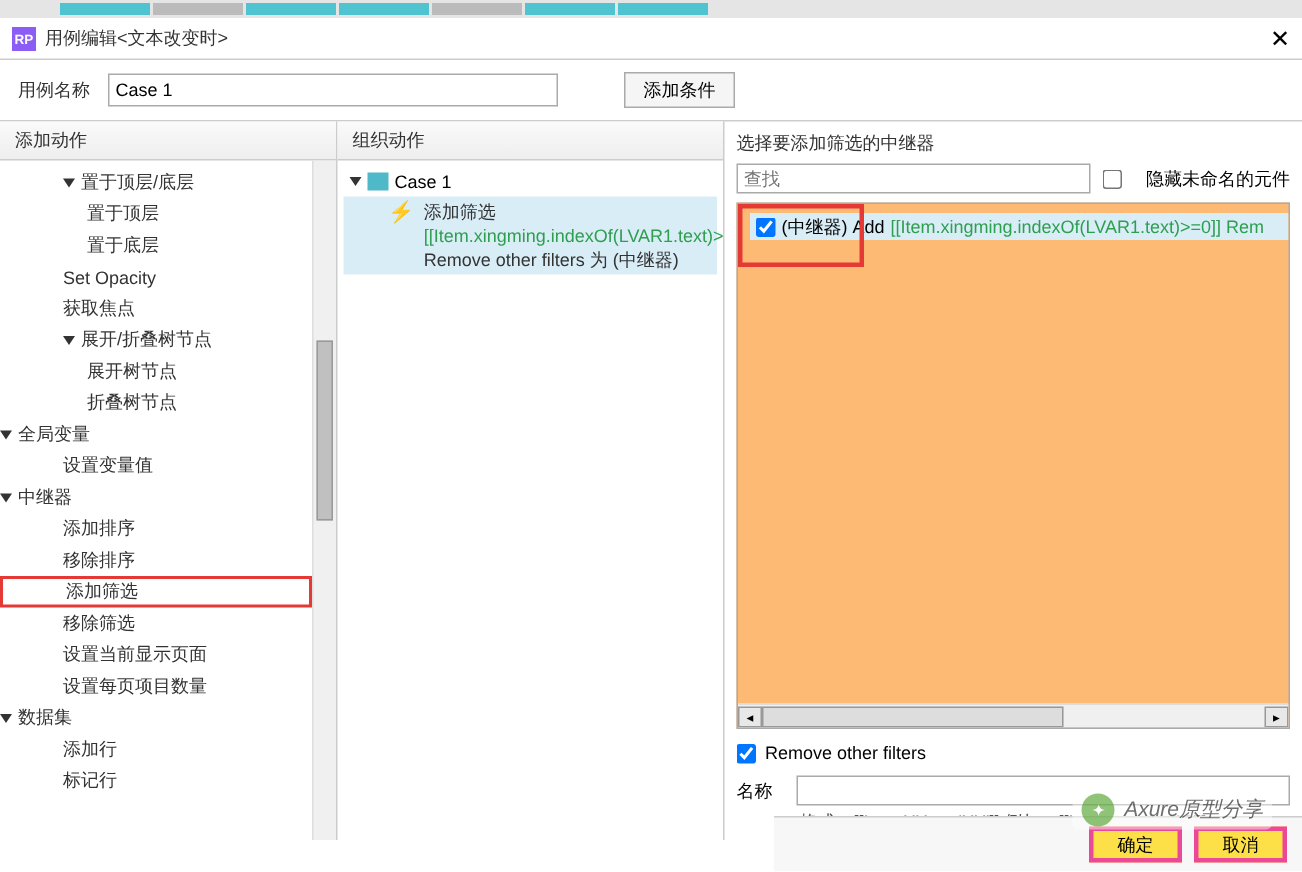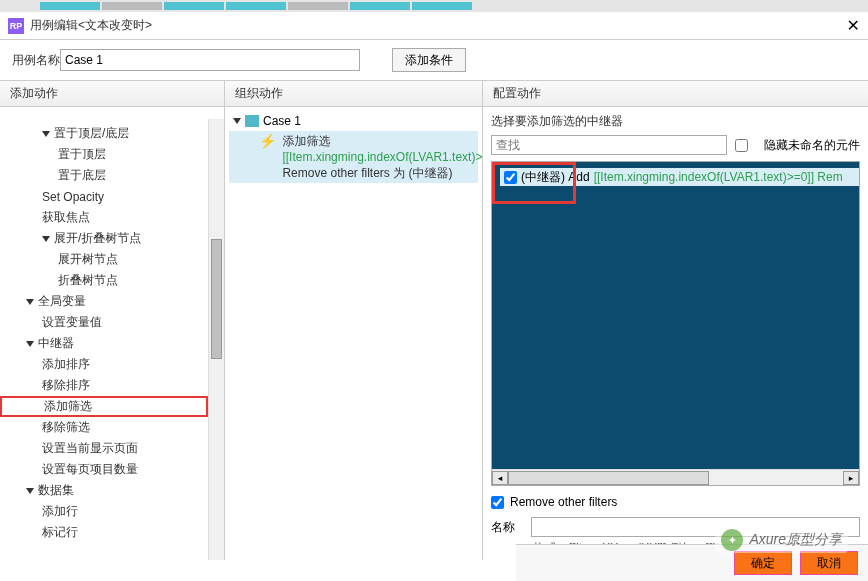--- a/index.html
+++ b/index.html
@@ -4,74 +4,74 @@
 <style>
 * { box-sizing: border-box; margin: 0; padding: 0; font-family: "Microsoft YaHei", sans-serif; font-size: 12px; }
 body { background: #fff; width: 868px; height: 581px; overflow: hidden; position: relative; }
 .tabs-top { height: 12px; background: #e5e5e5; display: flex; gap: 2px; padding-left: 40px; }
 .tab-stub { width: 60px; height: 8px; background: #4fc3d0; margin-top: 2px; }
 .tab-stub.dim { background: #bbb; }
 .titlebar { height: 28px; background: #fff; border-bottom: 1px solid #ccc; display: flex; align-items: center; padding: 0 8px; }
 .app-icon { width: 16px; height: 16px; background: #8b5cf6; display: flex; align-items: center; justify-content: center; color: #fff; font-size: 9px; font-weight: bold; }
 .title-text { margin-left: 6px; color: #333; }
 .close-x { margin-left: auto; font-size: 16px; cursor: pointer; }
-.namerow { height: 40px; display: flex; align-items: center; padding: 0 12px; gap: 0; }
+.namerow { height: 40px; display: flex; align-items: center; padding: 0 12px; gap: 12px; }
 .namerow label { color: #333; }
 .name-input { width: 300px; height: 22px; border: 1px solid #aaa; padding: 0 4px; }
 .add-cond-btn { margin-left: 32px; height: 24px; padding: 0 12px; background: #f5f5f5; border: 1px solid #aaa; cursor: pointer; }
 .columns { display: flex; height: 480px; border-top: 1px solid #ccc; }
 .col { display: flex; flex-direction: column; border-right: 1px solid #ccc; }
 .col-hdr { height: 26px; background: linear-gradient(#fafafa,#eee); border-bottom: 1px solid #ccc; padding: 0 10px; display: flex; align-items: center; color: #333; }
 .col1 { width: 225px; }
 .col2 { width: 258px; }
 .col3 { flex: 1; border-right: none; }
-.col1-body { flex: 1; overflow: hidden; position: relative; display: flex; margin-top: 12px; }
+.col1-body { flex: 1; overflow: hidden; position: relative; display: flex; }
 .tree { flex: 1; overflow-y: auto; padding: 4px 0; }
 .tree-item { height: 21px; display: flex; align-items: center; color: #333; cursor: pointer; }
-.tree-item.d1 { padding-left: 26px; }
+.tree-item.d1 { }
 .tree-item.d2 { padding-left: 42px; }
 .tree-item.d3 { padding-left: 58px; }
 .caret { width: 0; height: 0; border-left: 4px solid transparent; border-right: 4px solid transparent; border-top: 6px solid #333; margin-right: 4px; }
 .hl-red { border: 2px solid #e53935; }
 .scrollbar-v { width: 16px; background: #f0f0f0; border-left: 1px solid #ddd; position: relative; }
 .thumb { position: absolute; left: 2px; right: 2px; background: #c0c0c0; border: 1px solid #999; }
 .col2-body { flex: 1; padding: 4px; overflow: hidden; }
 .case-row { display: flex; align-items: center; height: 20px; padding-left: 4px; }
 .case-row .caret { margin-right: 4px; }
 .case-icon { width: 14px; height: 12px; background: #4fb8c9; margin-right: 4px; }
 .action-row { display: flex; padding: 2px 0 2px 30px; background: #d9edf7; line-height: 16px; }
 .bolt { color: #f5a623; margin-right: 6px; font-size: 14px; }
 .action-text { color: #333; }
 .action-text .green { color: #2e9e4f; }
 .col3-body { flex: 1; display: flex; flex-direction: column; padding: 6px 8px 0 8px; }
 .sel-label { height: 20px; color: #333; }
 .search-row { display: flex; align-items: center; gap: 8px; height: 24px; }
 .search-input { flex: 1; height: 20px; border: 1px solid #aaa; padding: 0 4px; color: #999; }
 .hide-chk { display: flex; align-items: center; gap: 16px; }
 .hide-chk input { width: 13px; height: 13px; }
-.repeater-box { flex: 1; border: 1px solid #aaa; margin-top: 4px; position: relative; overflow: hidden; background: #0c4a6e; }
+.repeater-box { flex: 1; border: 1px solid #aaa; margin-top: 4px; position: relative; overflow: hidden; background: #fdba74; }
 .rep-item { position: absolute; top: 6px; left: 8px; right: 0; height: 18px; background: #d9edf7; display: flex; align-items: center; padding-left: 4px; gap: 4px; white-space: nowrap; overflow: hidden; }
 .rep-item input { width: 13px; height: 13px; }
 .rep-item .green { color: #2e9e4f; }
 .red-box1 { position: absolute; top: 0px; left: 0px; width: 84px; height: 42px; border: 3px solid #e53935; }
 .hscroll { position: absolute; bottom: 0; left: 0; right: 0; height: 16px; background: #f0f0f0; border-top: 1px solid #ddd; display: flex; align-items: center; }
 .hscroll .arrow { width: 16px; height: 14px; border: 1px solid #999; background: #e8e8e8; display: flex; align-items: center; justify-content: center; font-size: 9px; }
 .hscroll .track { flex: 1; position: relative; height: 14px; }
 .hscroll .hthumb { position: absolute; left: 0; width: 60%; top: 0; bottom: 0; background: #ddd; border: 1px solid #999; }
 .remove-row { display: flex; align-items: center; gap: 6px; height: 24px; margin-top: 4px; }
 .remove-row input { width: 13px; height: 13px; }
 .field-row { display: flex; align-items: center; height: 26px; gap: 8px; }
 .field-row label { width: 32px; }
 .field-row input.txt { flex: 1; height: 20px; border: 1px solid #aaa; padding: 0 4px; }
 .fx-wrap { position: relative; display: flex; flex: 1; }
 .fx-btn { width: 22px; height: 20px; border: 1px solid #aaa; background: #f5f5f5; display: flex; align-items: center; justify-content: center; font-style: italic; font-weight: bold; cursor: pointer; }
 .fx-red { position: absolute; right: -2px; top: -2px; width: 26px; height: 24px; border: 2px solid #e53935; pointer-events: none; }
 .format-hint { padding-left: 42px; color: #555; height: 20px; }
 .btn-row { display: flex; justify-content: flex-end; gap: 8px; padding: 6px 10px; border-top: 1px solid #ccc; background: #f7f7f7; position: absolute; bottom: 0; right: 0; left: 516px; }
-.btn-row button { height: 24px; padding: 0 16px; border: 1px solid #ec4899; background: #f97316; cursor: pointer; }
+.btn-row button { height: 24px; padding: 0 16px; border: 3px solid #ec4899; background: #fde047; cursor: pointer; }
 .watermark { position: absolute; right: 20px; bottom: 28px; display: flex; align-items: center; gap: 6px; opacity: 0.75; background: rgba(255,255,255,0.6); padding: 2px 6px; border-radius: 4px; }
 .wm-icon { width: 22px; height: 22px; border-radius: 50%; background: #6ab04c; display: flex; align-items: center; justify-content: center; color: #fff; font-size: 11px; }
 .wm-text { color: #404040; font-size: 14px; font-style: italic; }
 </style>
 </head>
 <body>
 
 <div class="tabs-top">
   <div class="tab-stub"></div>
     <div class="tab-stub dim"></div>
@@ -182,21 +182,20 @@
       <div class="action-row">
         <span class="bolt">⚡</span>
         <span class="action-text">
           <span>添加筛选 </span><span class="green">[[Item.xingming.indexOf(LVAR1.text)&gt;=0]]</span><span> Remove other filters 为 (中继器)</span>
         </span>
       </div>
     </div>
   </div>
 
   <div class="col col3">
-    <div class="col-hdr">配置动作</div>
     <div class="col3-body">
       <div class="sel-label">选择要添加筛选的中继器</div>
       <div class="search-row">
         <input class="search-input" placeholder="查找" style="">
         <label class="hide-chk">
           <input type="checkbox" style="">
             <span>隐藏未命名的元件</span>
         </label>
       </div>
       <div class="repeater-box">

